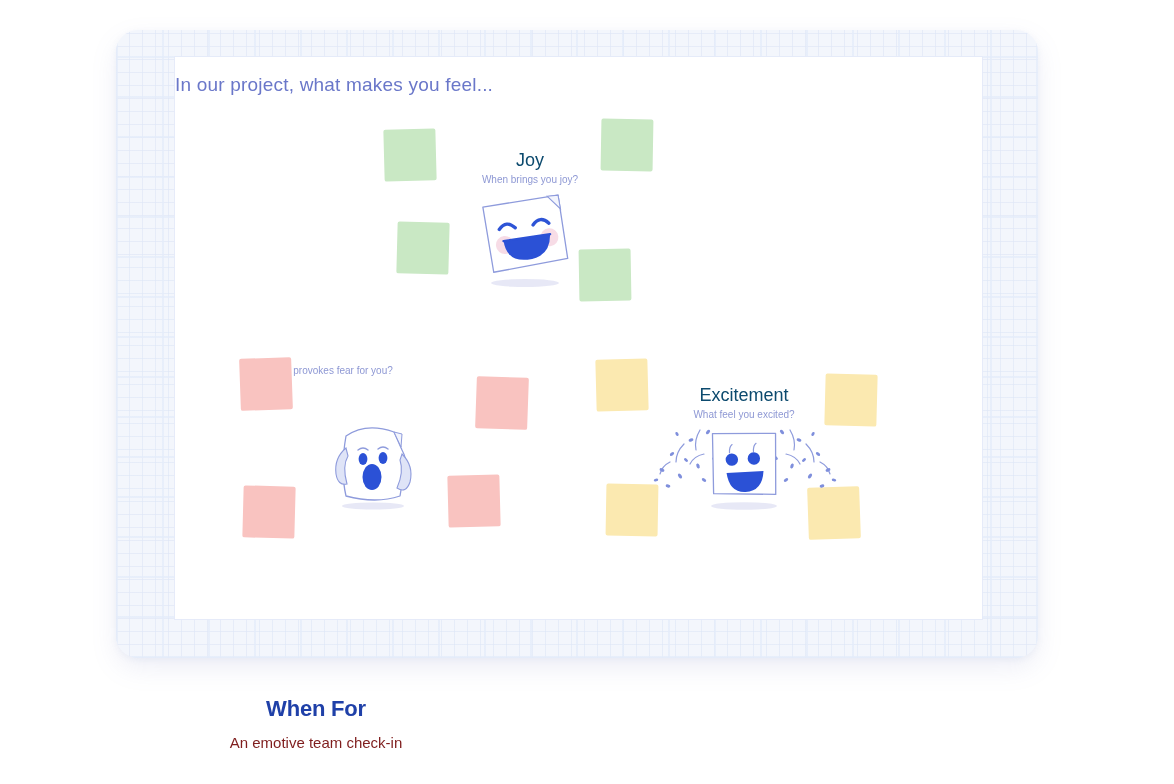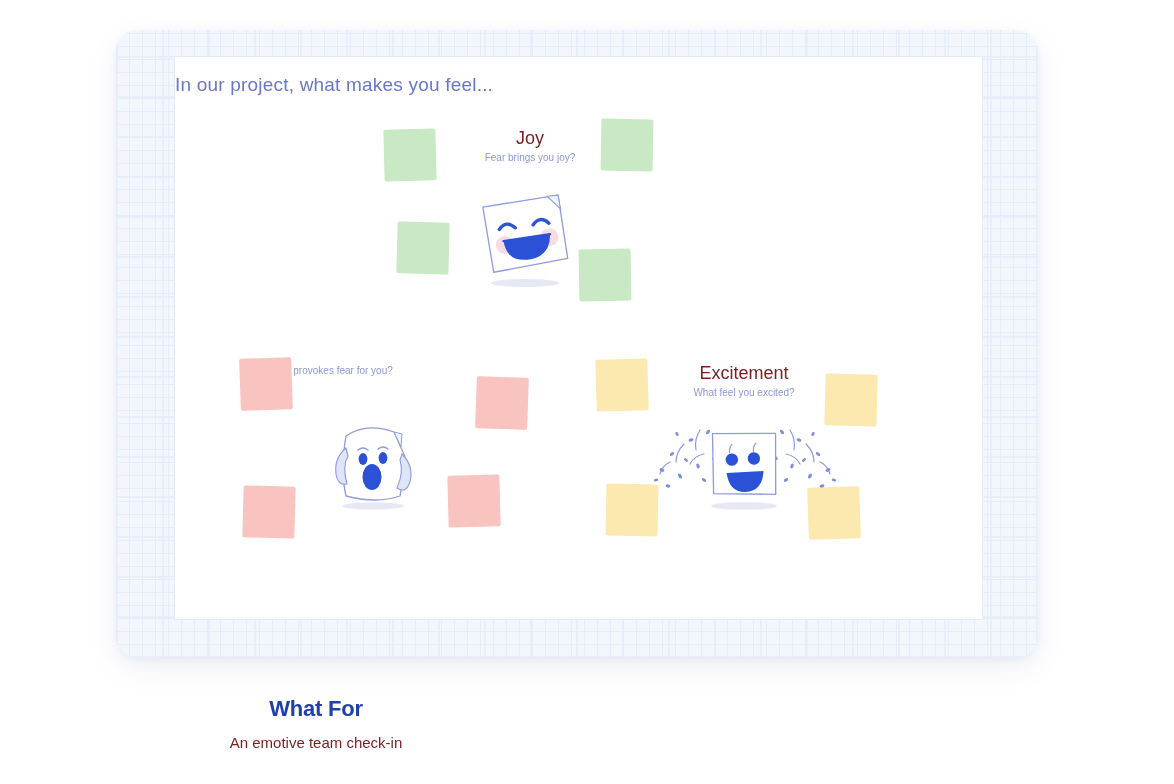--- a/index.html
+++ b/index.html
@@ -82,24 +82,25 @@
   .cluster-heading {
     position: absolute;
     text-align: center;
     width: 260px;
     left: 50%;
     margin-left: -130px;
     top: 0;
   }
   .cluster-title {
     font-size: 18px;
-    color: #7f1d1d;
+    color: #0c4a6e;
     font-weight: 400;
     line-height: 22px;
     white-space: nowrap;
+    margin-top: 22px;
   }
   .cluster-sub {
     font-size: 10px;
     color: #8e98d4;
     line-height: 14px;
     margin-top: 2px;
     white-space: nowrap;
   }
 
   
@@ -155,21 +156,21 @@
     <div class="frame-texture2"></div>
 
     <div class="canvas">
 
       <div class="board-title">In our project, what makes you feel...</div>
 
       <div class="cluster" style="left:215px; top:70px; width:280px; height:250px;">
 
         <div class="cluster-heading">
           <div class="cluster-title">Joy</div>
-          <div class="cluster-sub">Fear brings you joy?</div>
+          <div class="cluster-sub">When brings you joy?</div>
         </div>
 
         <div class="note green" style="left:-6px; top:2px; transform:rotate(-1.5deg);"></div>
         <div class="note green" style="left:211px; top:-8px; transform:rotate(1deg);"></div>
         <div class="note green" style="left:7px; top:95px; transform:rotate(1.5deg);"></div>
         <div class="note green" style="left:189px; top:122px; transform:rotate(-1deg);"></div>
 
         <div class="character" style="left:78px; top:60px;">
           <svg width="110" height="105" viewBox="0 0 110 105">
             <ellipse cx="57" cy="96" rx="34" ry="4" fill="#c9ccea" opacity="0.45"></ellipse>
@@ -282,21 +283,21 @@
           </svg>
         </div>
       </div>
 
     </div>
   </div>
 
   <div class="info-row">
 
     <div class="info-col left">
-      <div class="info-title">What For</div>
+      <div class="info-title">When For</div>
       <div class="info-text">An emotive team check-in</div>
     </div>
 
     <div class="info-col right">
     </div>
 
   </div>
 
 </div>
 

